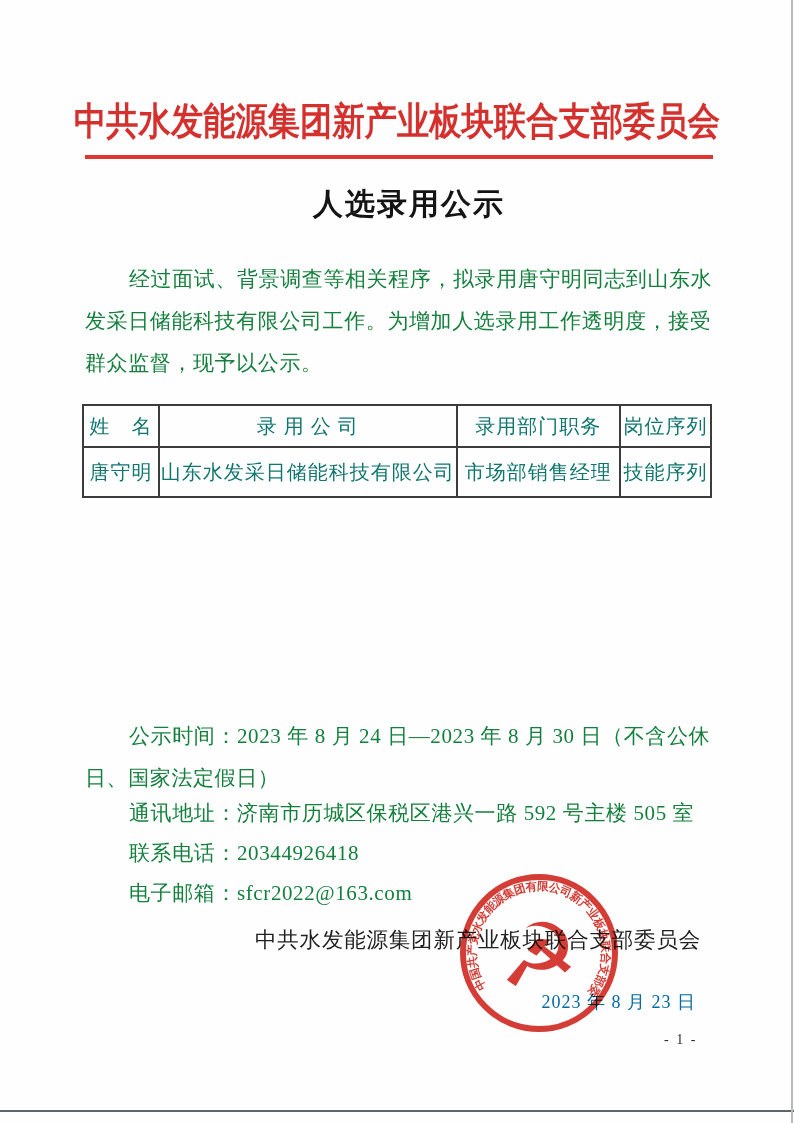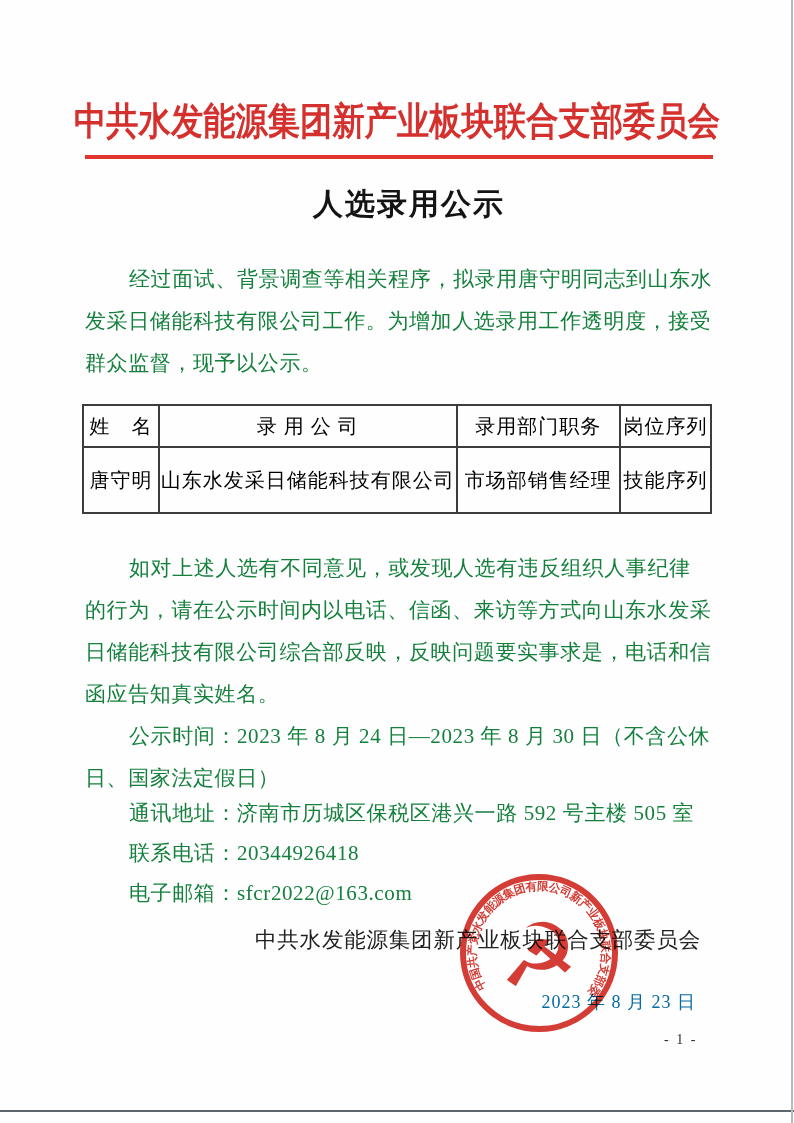--- a/index.html
+++ b/index.html
@@ -51,31 +51,31 @@
   .contact-line {
     padding-left: 44px;
     font-size: 21px; line-height: 40px;
     letter-spacing: 0.6px; color: #15803d;
   }
 
   table.recruit {
     position: absolute; top: 404px; left: 82px; width: 630px;
     border-collapse: collapse;
     table-layout: fixed;
-    font-size: 20px; color: #000000;
+    font-size: 20px; color: #0f766e;
   }
   table.recruit th, table.recruit td {
     border: 2px solid #3c3c3c;
     text-align: center; vertical-align: middle;
     font-weight: normal;
     letter-spacing: 1px;
     overflow: hidden; white-space: nowrap;
   }
   table.recruit thead tr { height: 42px; }
-  table.recruit tbody tr { height: 66px; }
+  table.recruit tbody tr { height: 50px; }
   .col-name  { width: 12.1%; }
   .col-comp  { width: 47.4%; }
   .col-dept  { width: 26.0%; }
   .col-serie { width: 14.5%; }
 
   .signature {
     position: absolute; top: 919px; left: 85px; width: 629px;
     text-align: right; padding-right: 13px;
     font-size: 21.5px; line-height: 42px; letter-spacing: 0.8px;
     color: #212121;
@@ -141,24 +141,20 @@
     <tbody>
       <tr>
         <td>唐守明</td>
         <td>山东水发采日储能科技有限公司</td>
         <td>市场部销售经理</td>
         <td>技能序列</td>
       </tr>
     </tbody>
   </table>
 
-  <div class="para objection">如对上述人选有不同意见，或发现人选有违反组织人事纪律
-的行为，请在公示时间内以电话、信函、来访等方式向山东水发采
-日储能科技有限公司综合部反映，反映问题要实事求是，电话和信
-函应告知真实姓名。</div>
 
   <div class="para pub-time">公示时间：2023 年 8 月 24 日—2023 年 8 月 30 日（不含公休
 日、国家法定假日）</div>
 
   <div class="contact-block">
     <div class="contact-line">通讯地址：济南市历城区保税区港兴一路 592 号主楼 505 室</div>
     <div class="contact-line">联系电话：20344926418</div>
     <div class="contact-line">电子邮箱：sfcr2022@163.com</div>
   </div>
 

